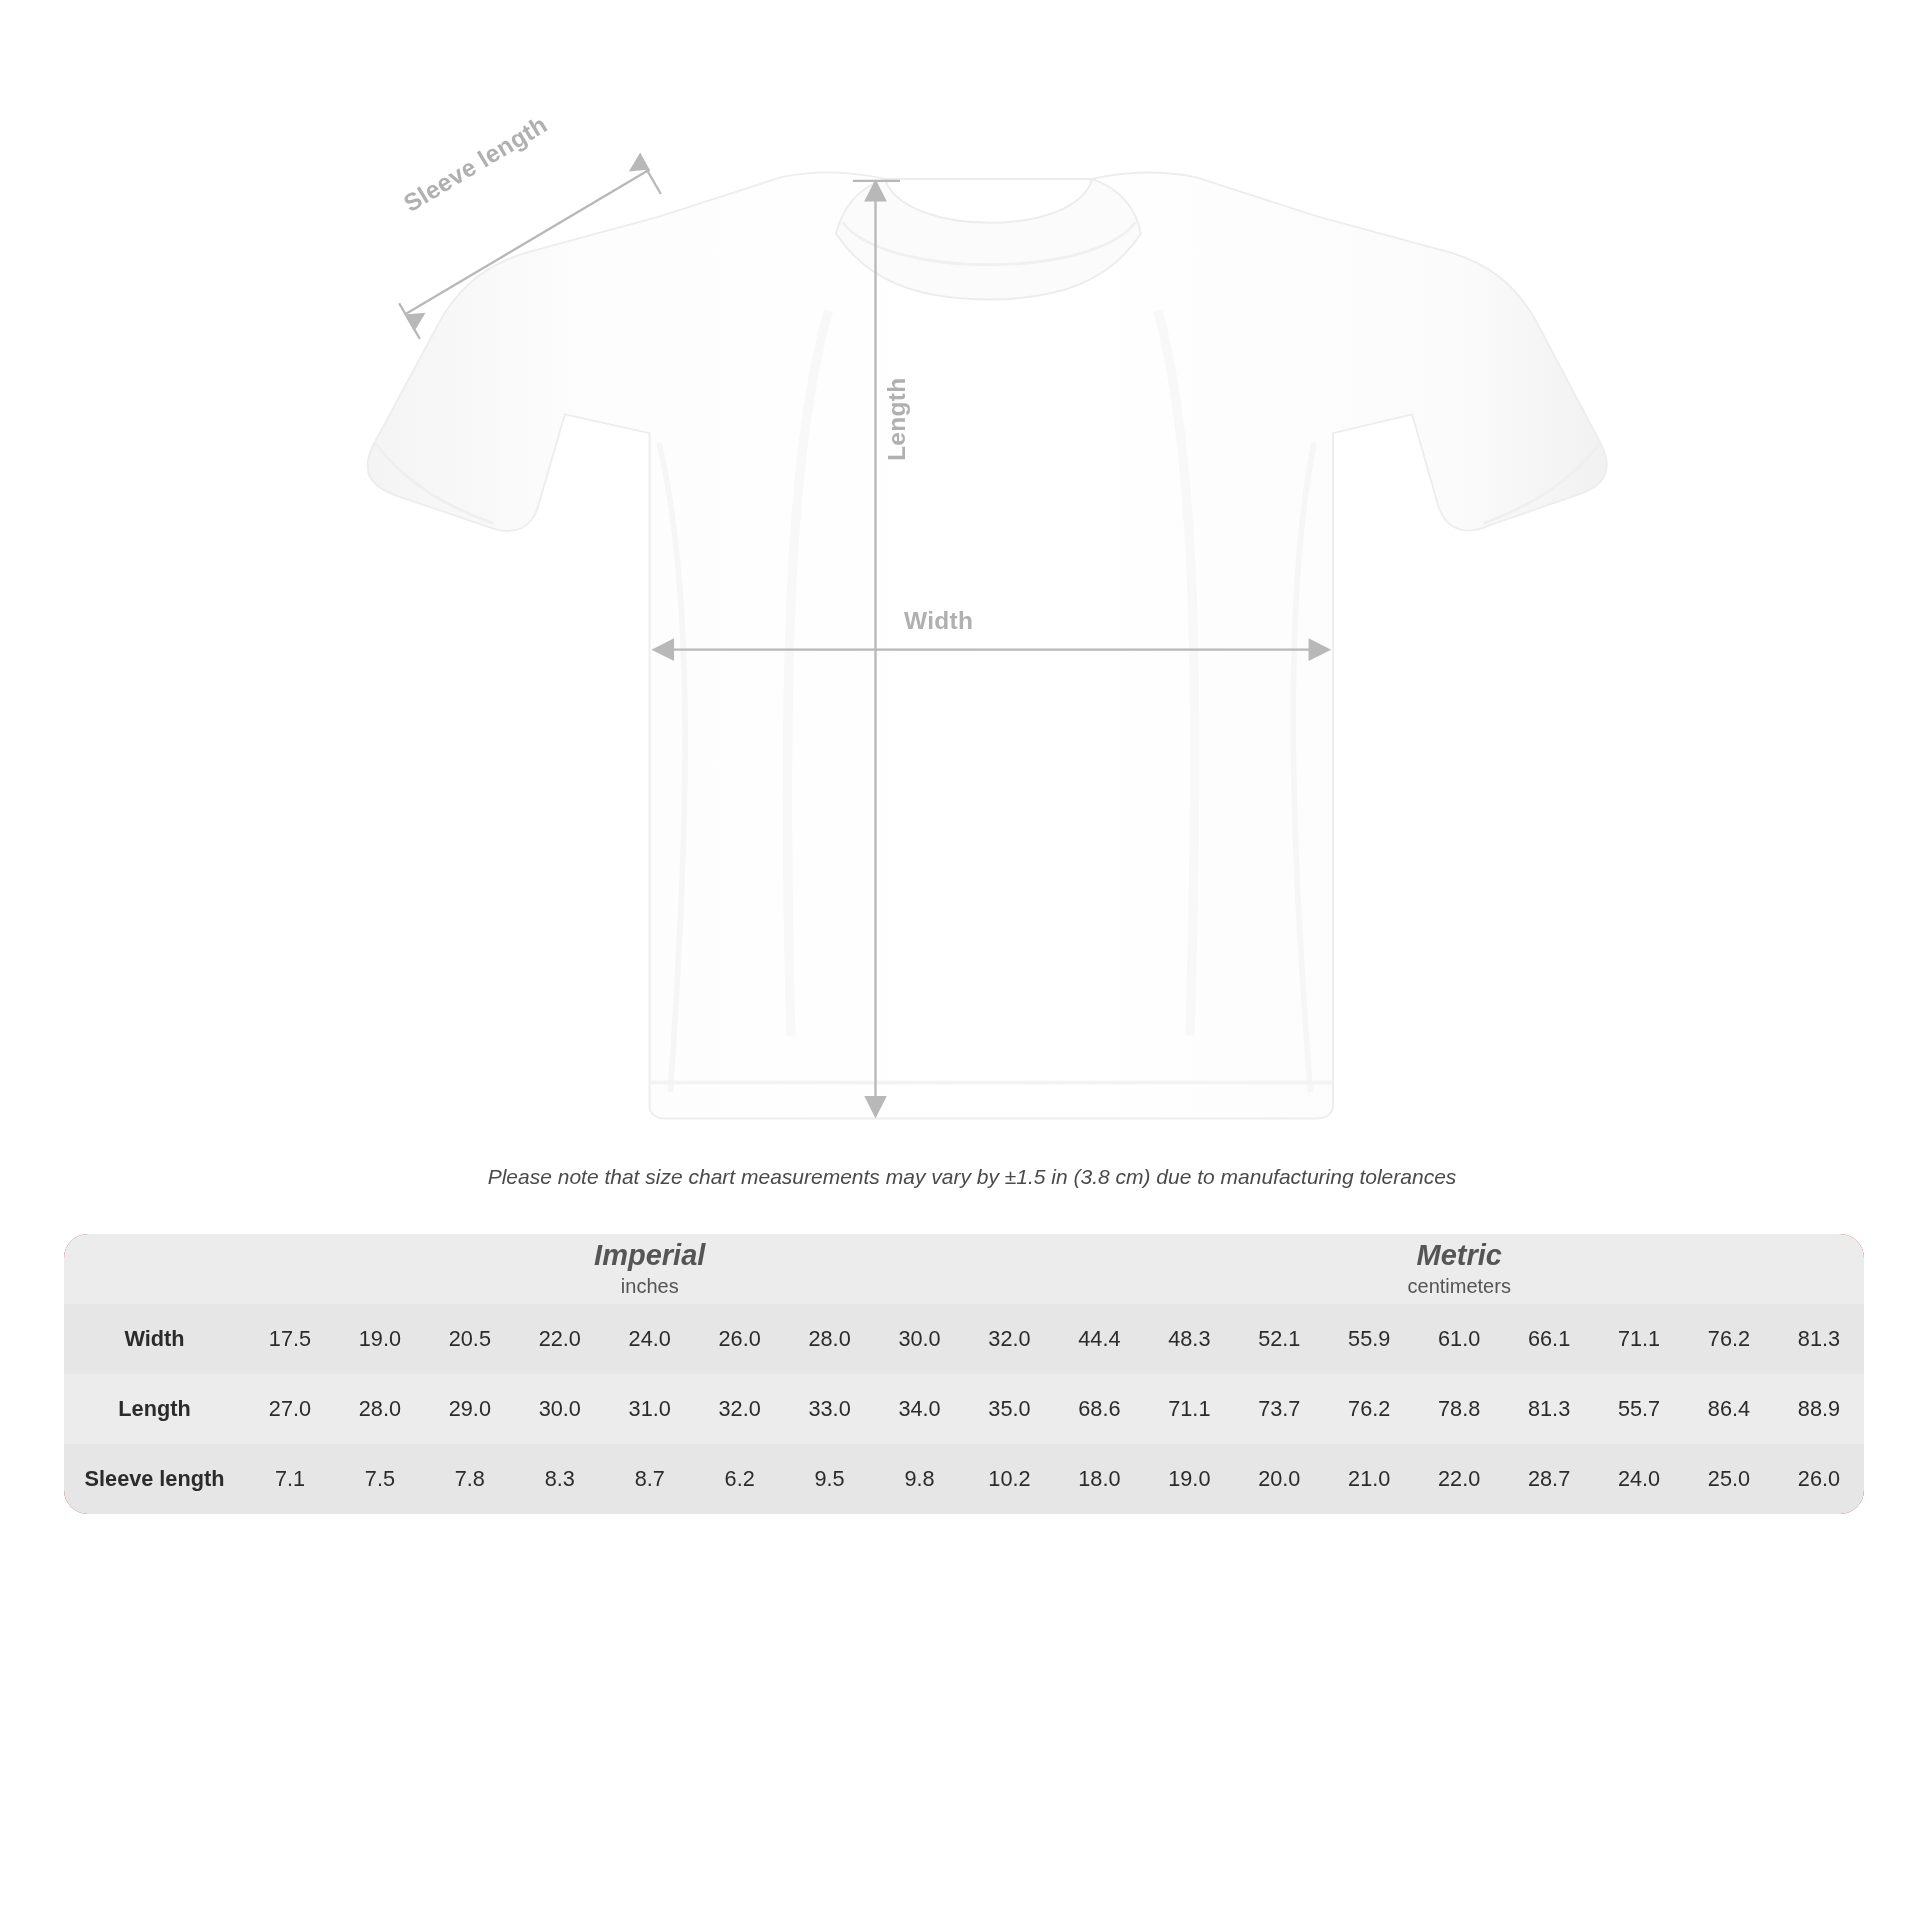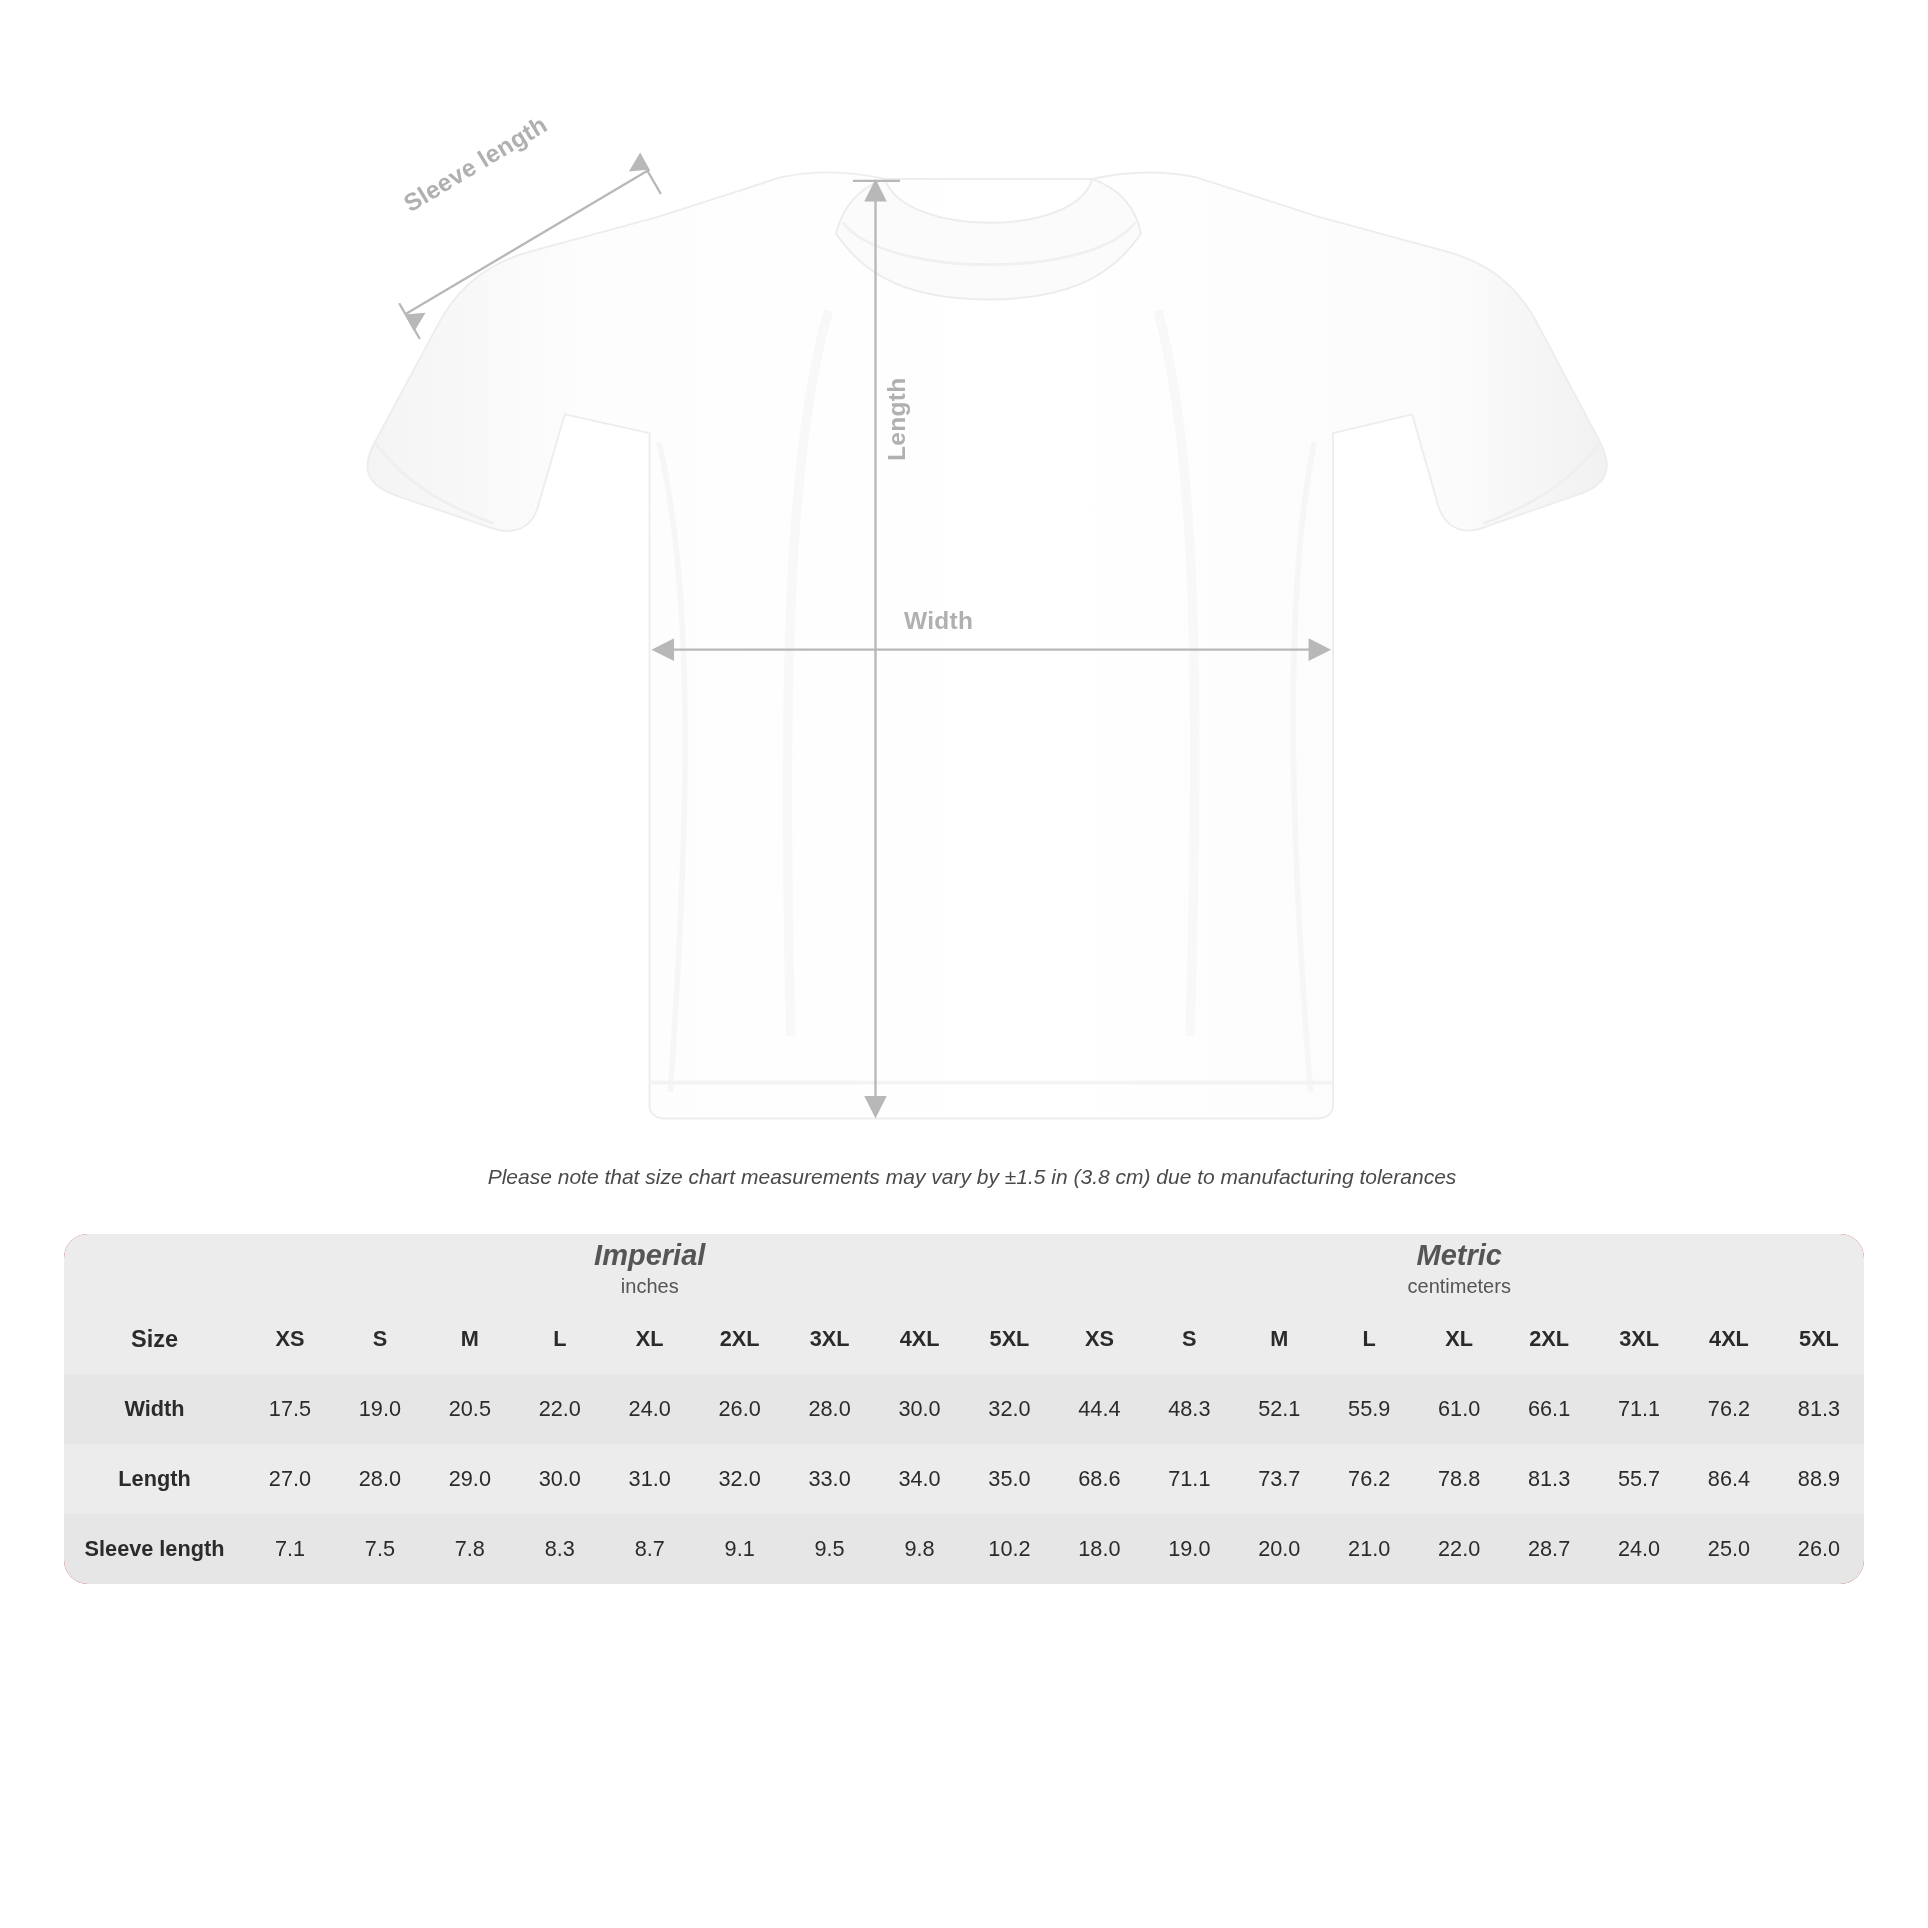--- a/index.html
+++ b/index.html
@@ -271,41 +271,20 @@
           <td class="unit-header-cell corner-cell"></td>
           <td class="unit-header-cell" colspan="9">
             <span class="unit-name">Imperial</span>
             <span class="unit-sub">inches</span>
           </td>
           <td class="unit-header-cell" colspan="9">
             <span class="unit-name">Metric</span>
             <span class="unit-sub">centimeters</span>
           </td>
         </tr>
-        <tr class="head-row" id="size-head-row">
-          <td class="rowlabel">Size</td>
-        <td>XS</td>
-            <td>S</td>
-            <td>M</td>
-            <td>L</td>
-            <td>XL</td>
-            <td>2XL</td>
-            <td>3XL</td>
-            <td>4XL</td>
-            <td>5XL</td>
-            <td>XS</td>
-            <td>S</td>
-            <td>M</td>
-            <td>L</td>
-            <td>XL</td>
-            <td>2XL</td>
-            <td>3XL</td>
-            <td>4XL</td>
-            <td class="last-col">5XL</td>
-          </tr>
       <tr class="body-row odd">
             <td class="rowlabel">Width</td>
             <td>17.5</td>
             <td>19.0</td>
             <td>20.5</td>
             <td>22.0</td>
             <td>24.0</td>
             <td>26.0</td>
             <td>28.0</td>
             <td>30.0</td>
@@ -341,21 +320,21 @@
             <td>86.4</td>
             <td class="last-col">88.9</td>
           </tr>
           <tr class="body-row odd last">
             <td class="rowlabel">Sleeve length</td>
             <td>7.1</td>
             <td>7.5</td>
             <td>7.8</td>
             <td>8.3</td>
             <td>8.7</td>
-            <td>9.1</td>
+            <td>6.2</td>
             <td>9.5</td>
             <td>9.8</td>
             <td>10.2</td>
             <td>18.0</td>
             <td>19.0</td>
             <td>20.0</td>
             <td>21.0</td>
             <td>22.0</td>
             <td>28.7</td>
             <td>24.0</td>

